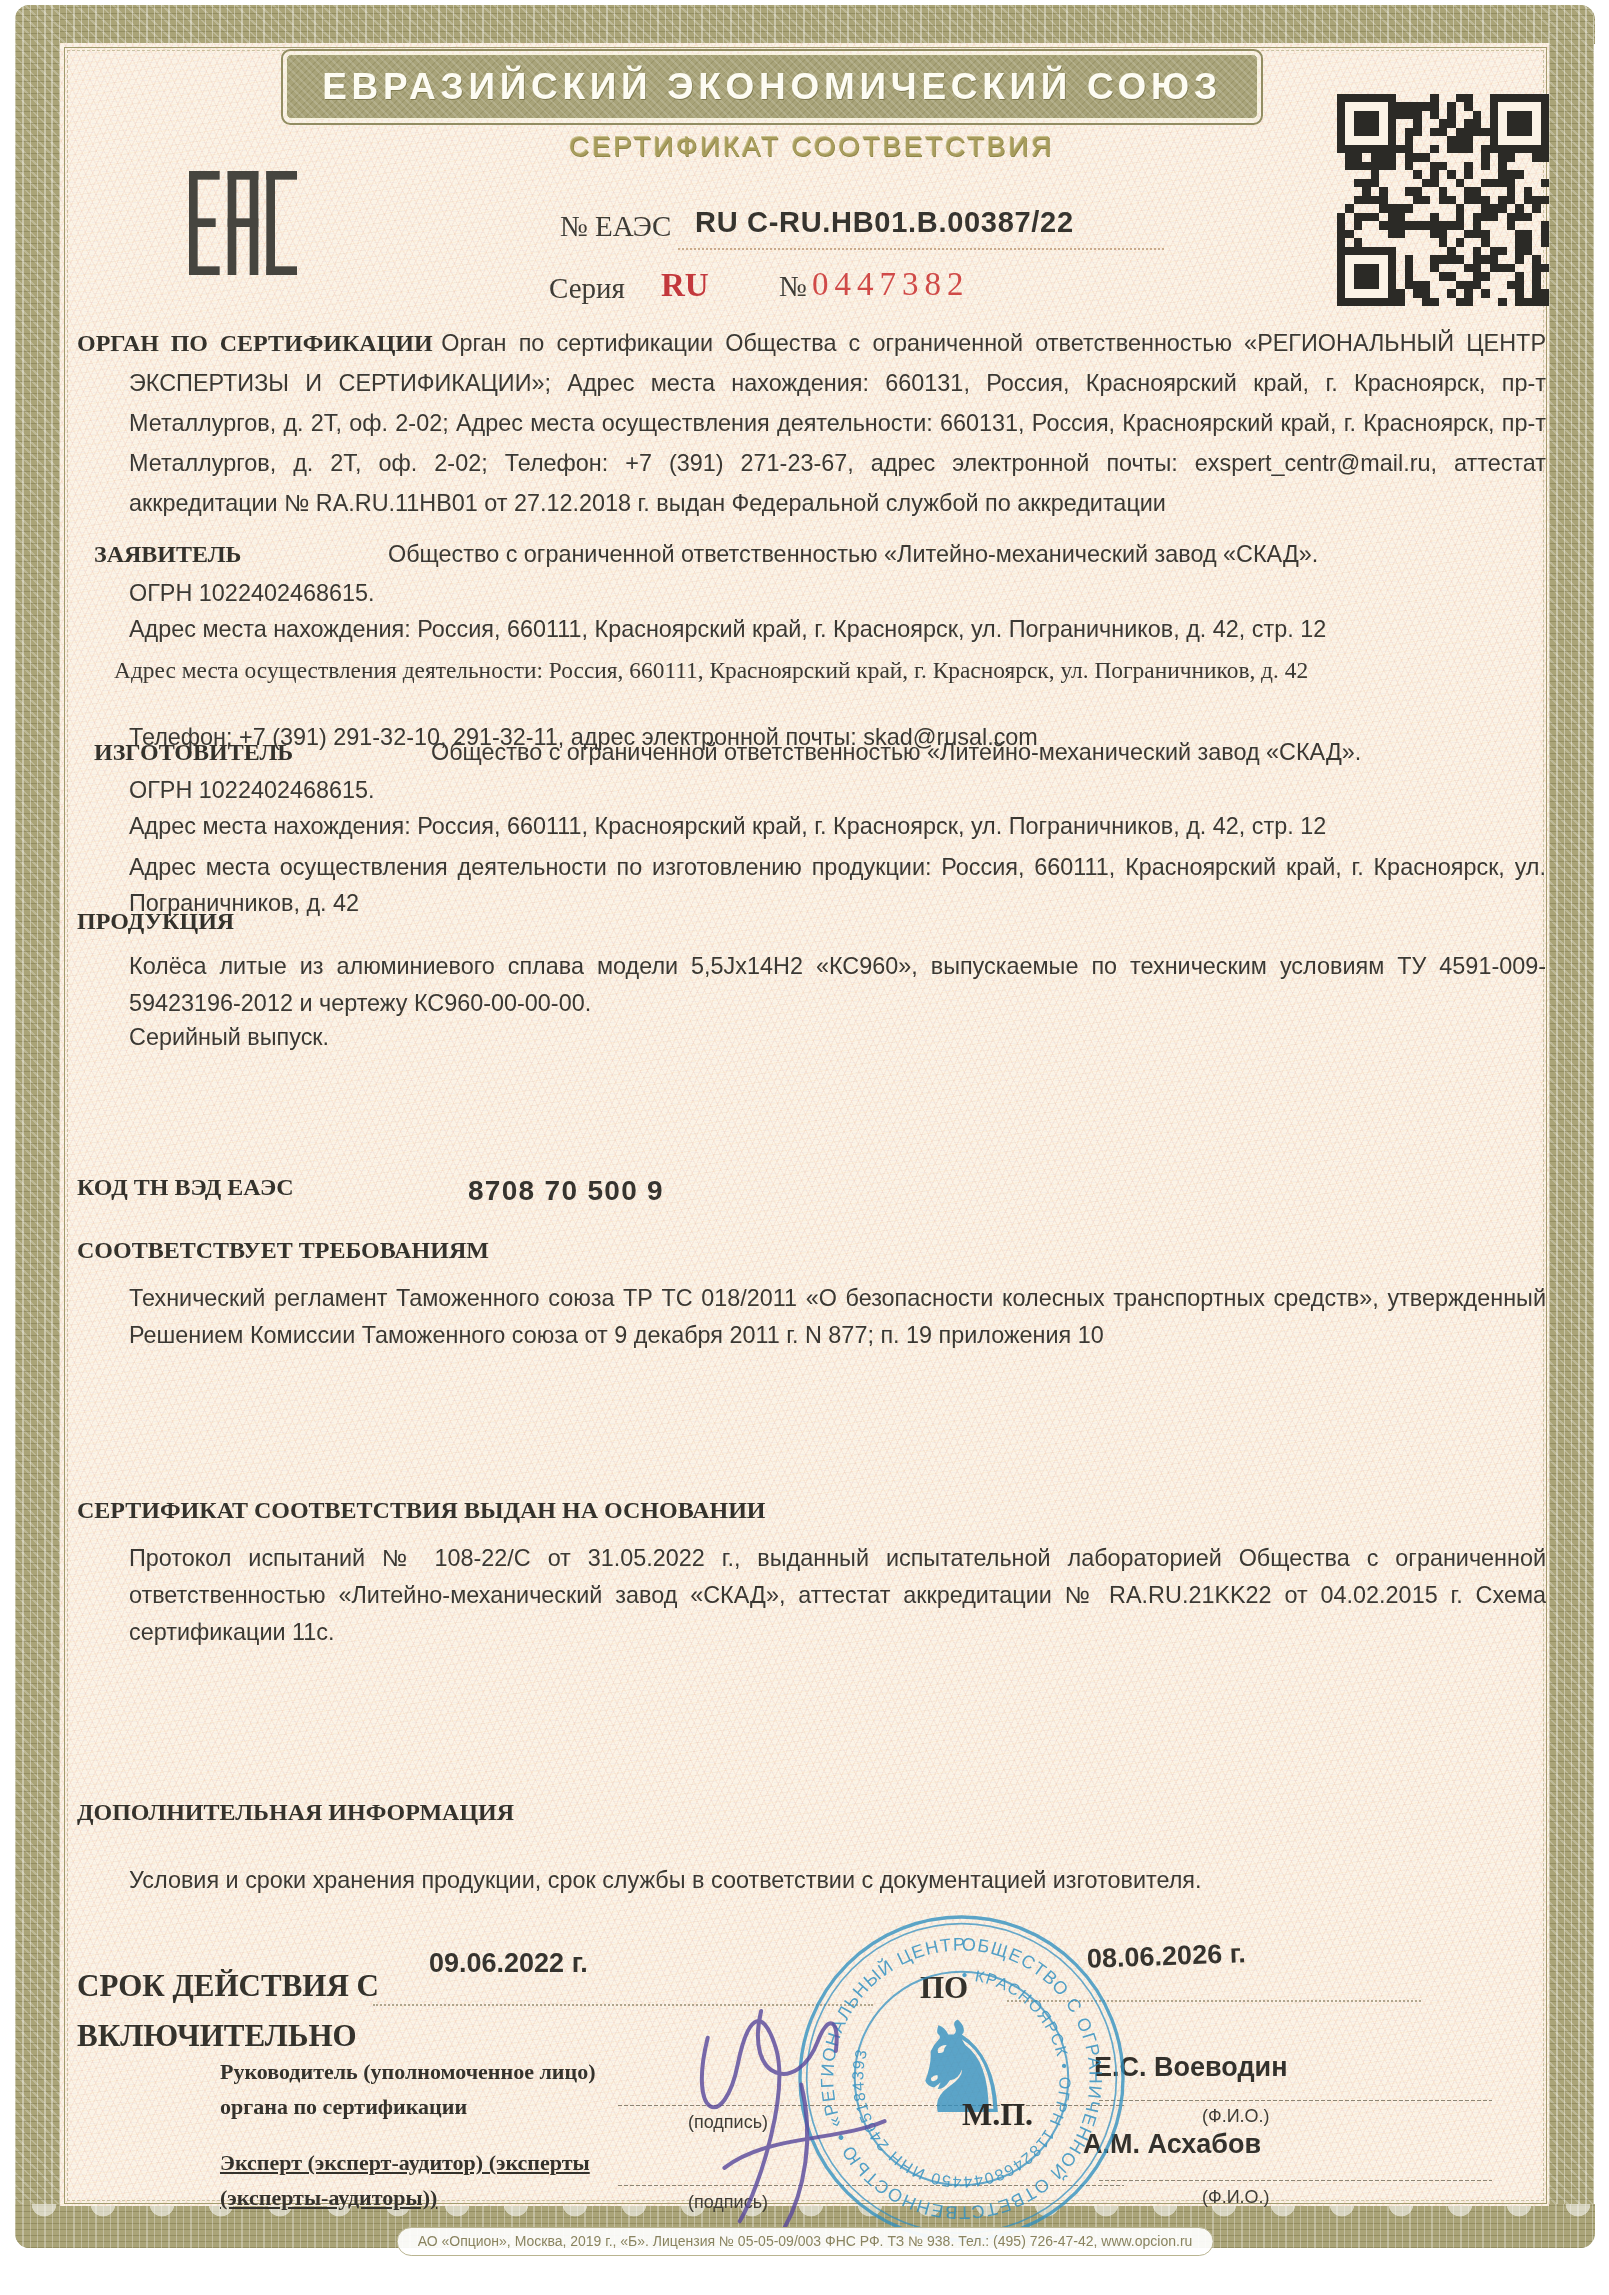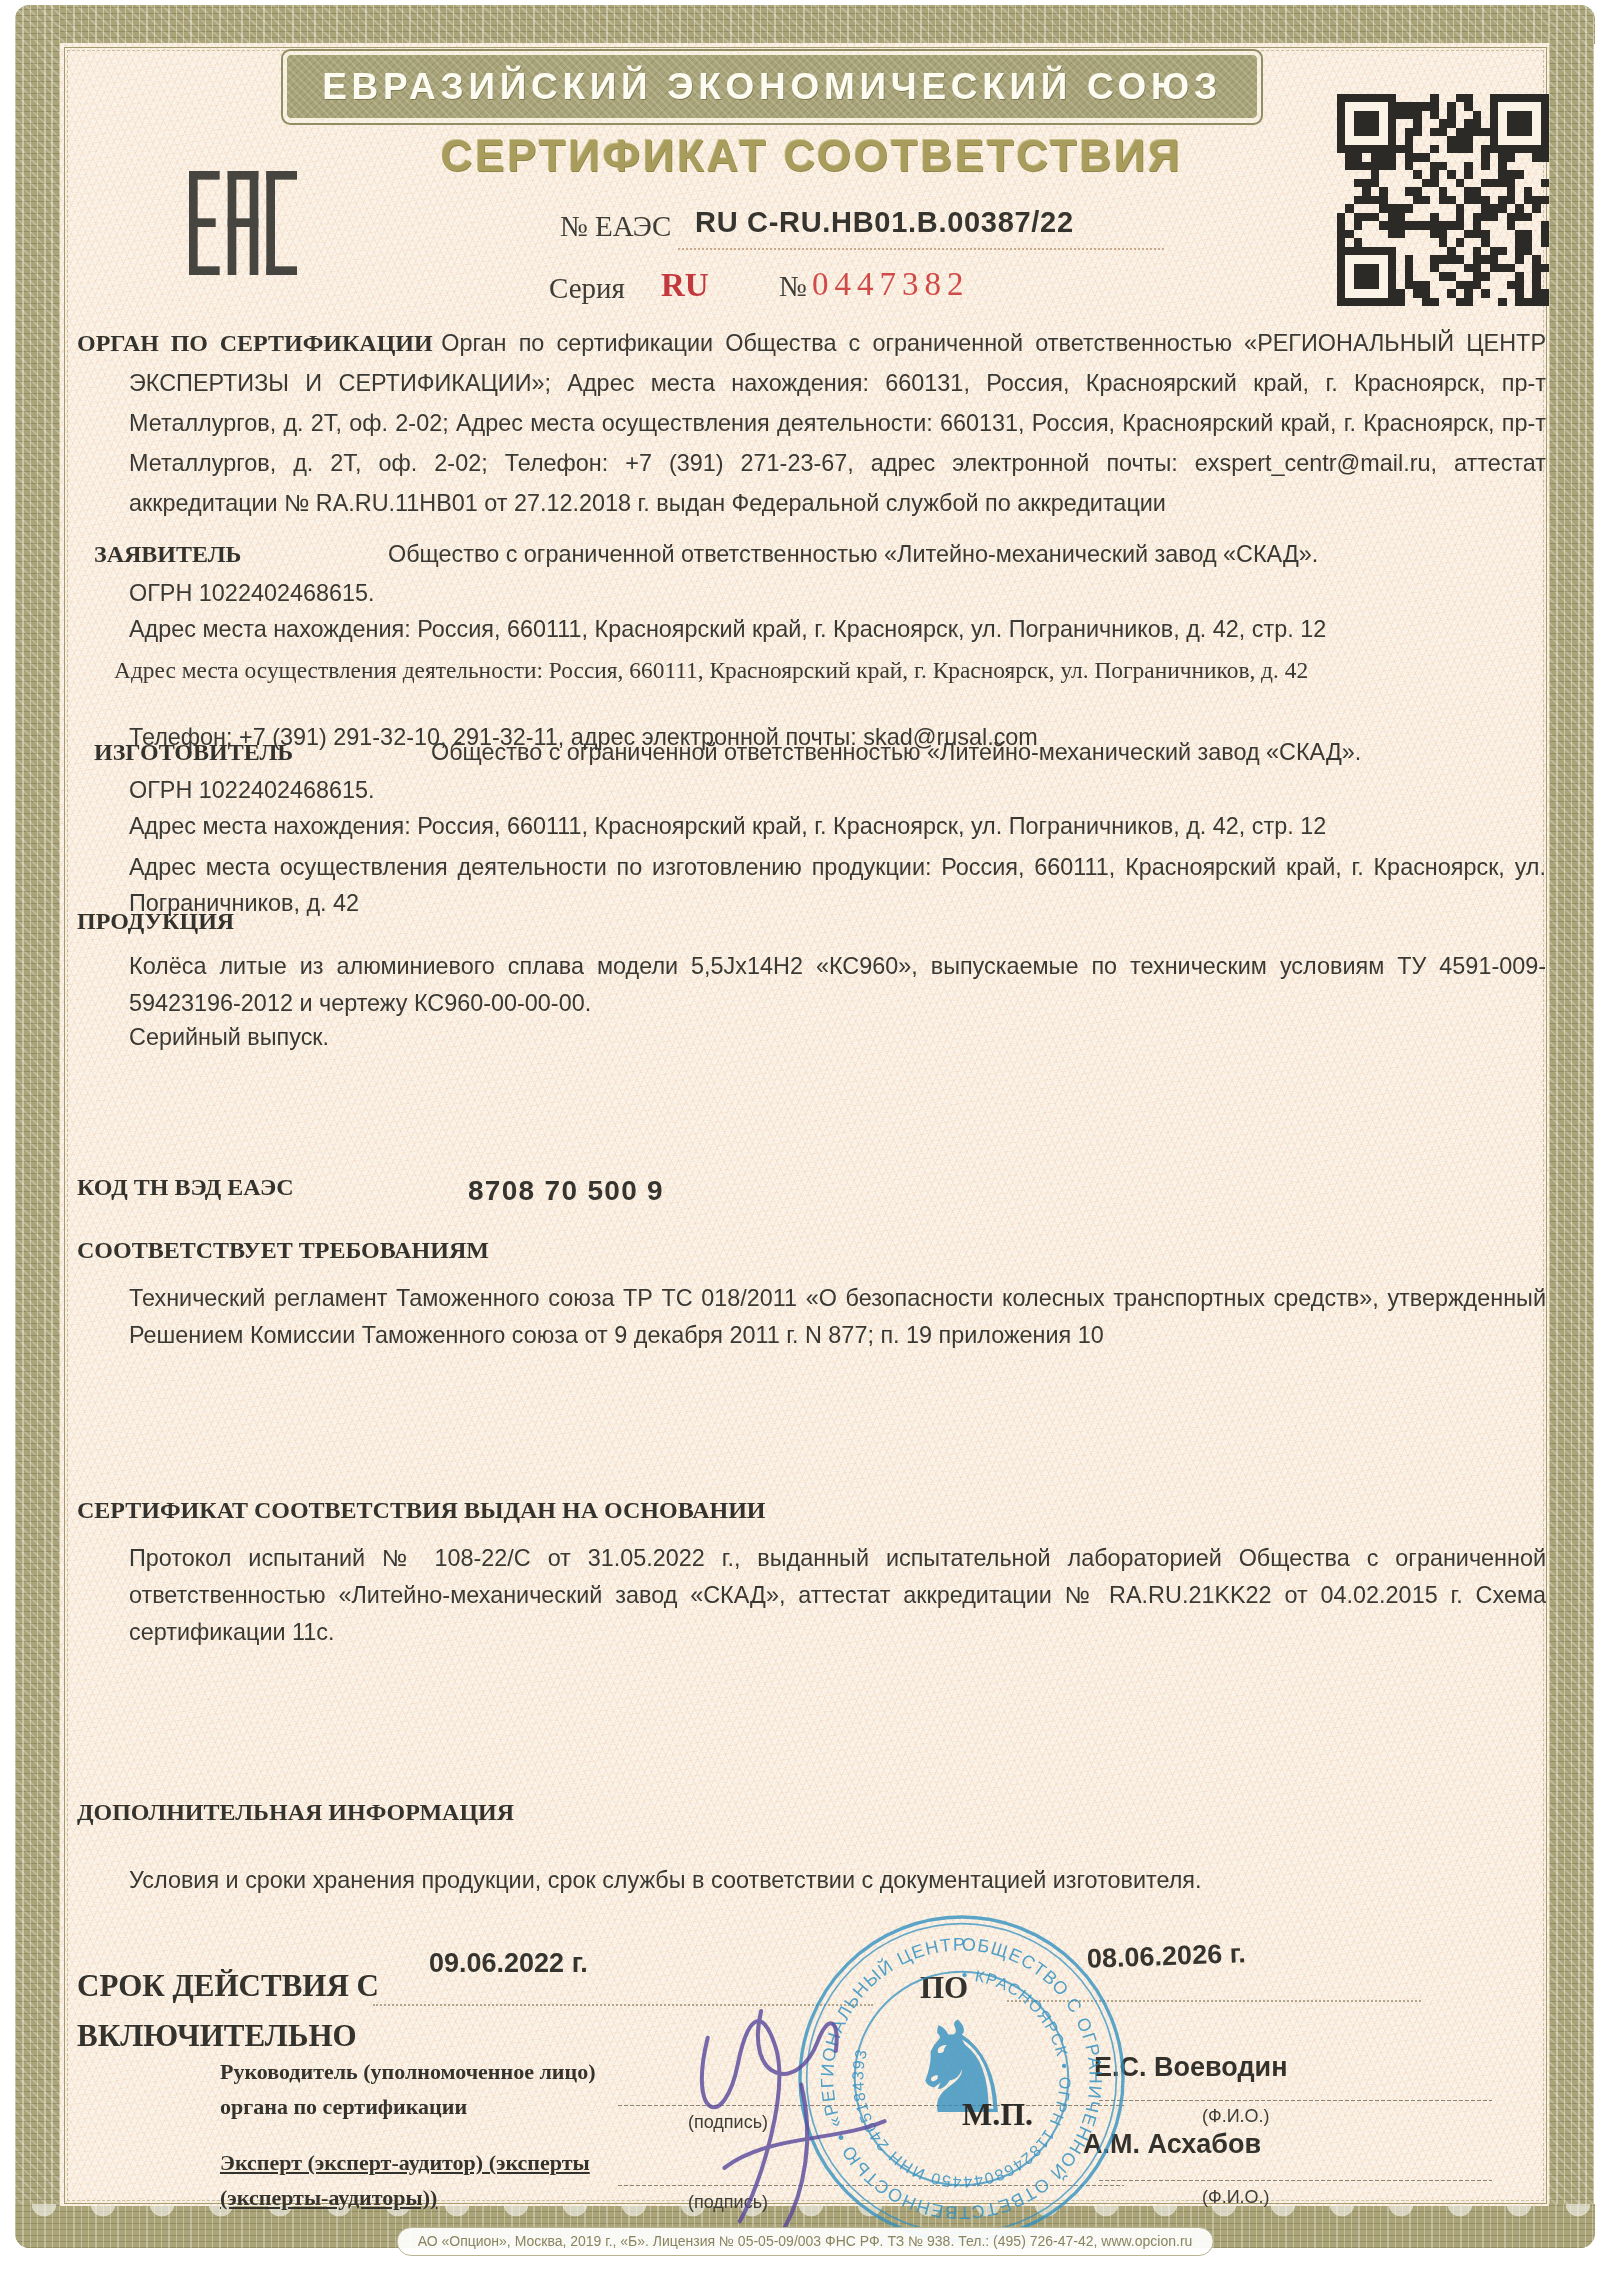--- a/index.html
+++ b/index.html
@@ -35,21 +35,21 @@
   .union-box{position:absolute;left:281px;top:6.7px;width:982px;height:76px;
     border:2px solid #928d62;border-radius:9.4px;padding:3.3px;box-sizing:border-box;background:rgba(250,247,234,0.35);margin-top:42px;}
   .union-box-in{width:100%;height:100%;border-radius:5.3px;border:1.3px solid #f7f3dd;
     background-color:#a8a379;
     background-image:repeating-linear-gradient(45deg, rgba(255,255,255,0.14) 0 2px, rgba(0,0,0,0) 2px 6px),
       repeating-linear-gradient(-45deg, rgba(120,115,70,0.25) 0 1.3px, rgba(0,0,0,0) 1.3px 5.3px);
     display:flex;align-items:center;justify-content:center;box-sizing:border-box;}
   .union-title{color:#fdfcf3;font-weight:bold;font-size:37px;letter-spacing:4.7px;
     text-shadow:0.7px 1.3px 0 #807b52;white-space:nowrap;}
   .cert-title{position:absolute;left:401px;top:131px;width:821px;text-align:center;
-    font-weight:700;font-size:44px;letter-spacing:2.7px;color:#a89d5d;
+    font-weight:400;font-size:28px;letter-spacing:2.7px;color:#a89d5d;
     text-shadow:0.7px 0.7px 0 #8f8549, -0.7px -0.7px 0 #c8bf8a;white-space:nowrap;}
   .eac{position:absolute;left:189px;top:171px;}
   .num-label{position:absolute;left:560px;top:210px;font-family:"Liberation Serif",serif;font-size:29px;color:#3e3c36;}
   .num-value{position:absolute;left:695px;top:206px;font-size:29px;font-weight:bold;color:#36342f;letter-spacing:0.7px;}
   .microline{position:absolute;height:0;border-bottom:2.7px dotted #c9ab8c;}
   .series-label{position:absolute;left:549px;top:272px;font-family:"Liberation Serif",serif;font-size:29px;color:#3e3c36;}
   .series-ru{position:absolute;left:661px;top:267px;font-family:"Liberation Serif",serif;font-size:33px;font-weight:bold;color:#c3383c;}
   .series-no{position:absolute;left:779px;top:270px;font-family:"Liberation Serif",serif;font-size:29px;color:#3e3c36;}
   .series-num{position:absolute;left:812px;top:266px;font-family:"Liberation Serif",serif;font-size:33px;
     color:#d04a48;letter-spacing:6px;}

